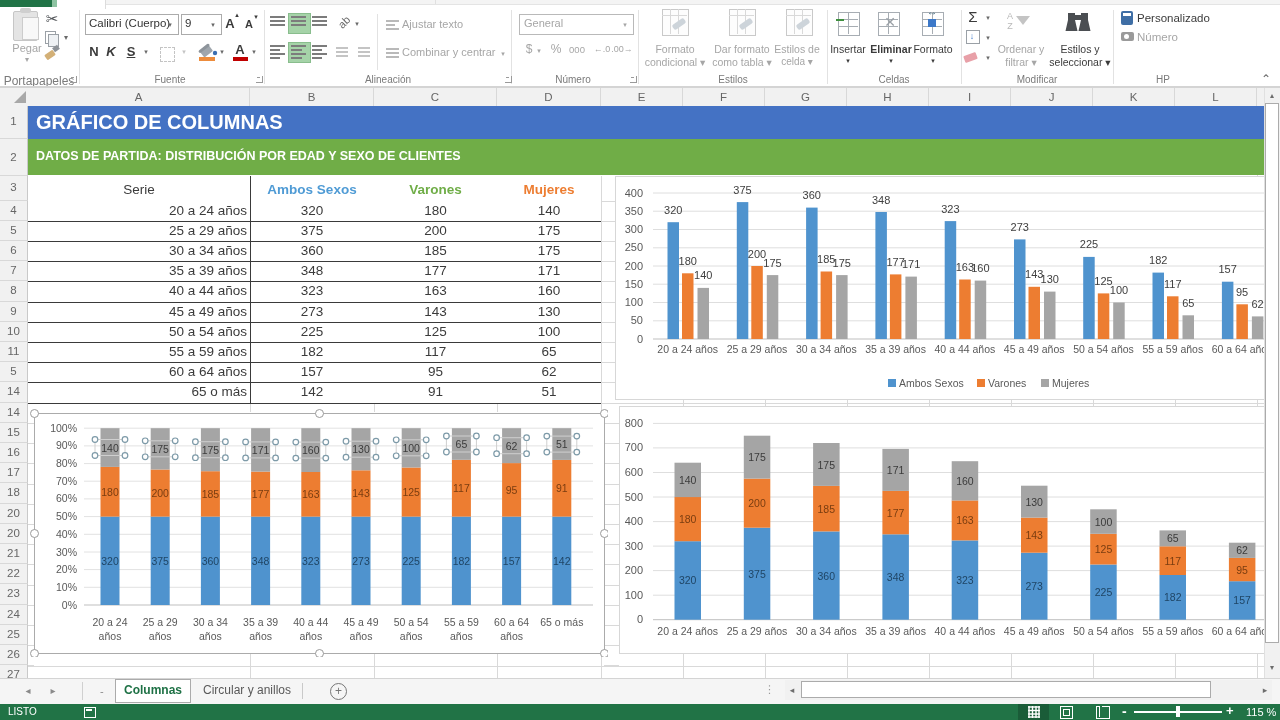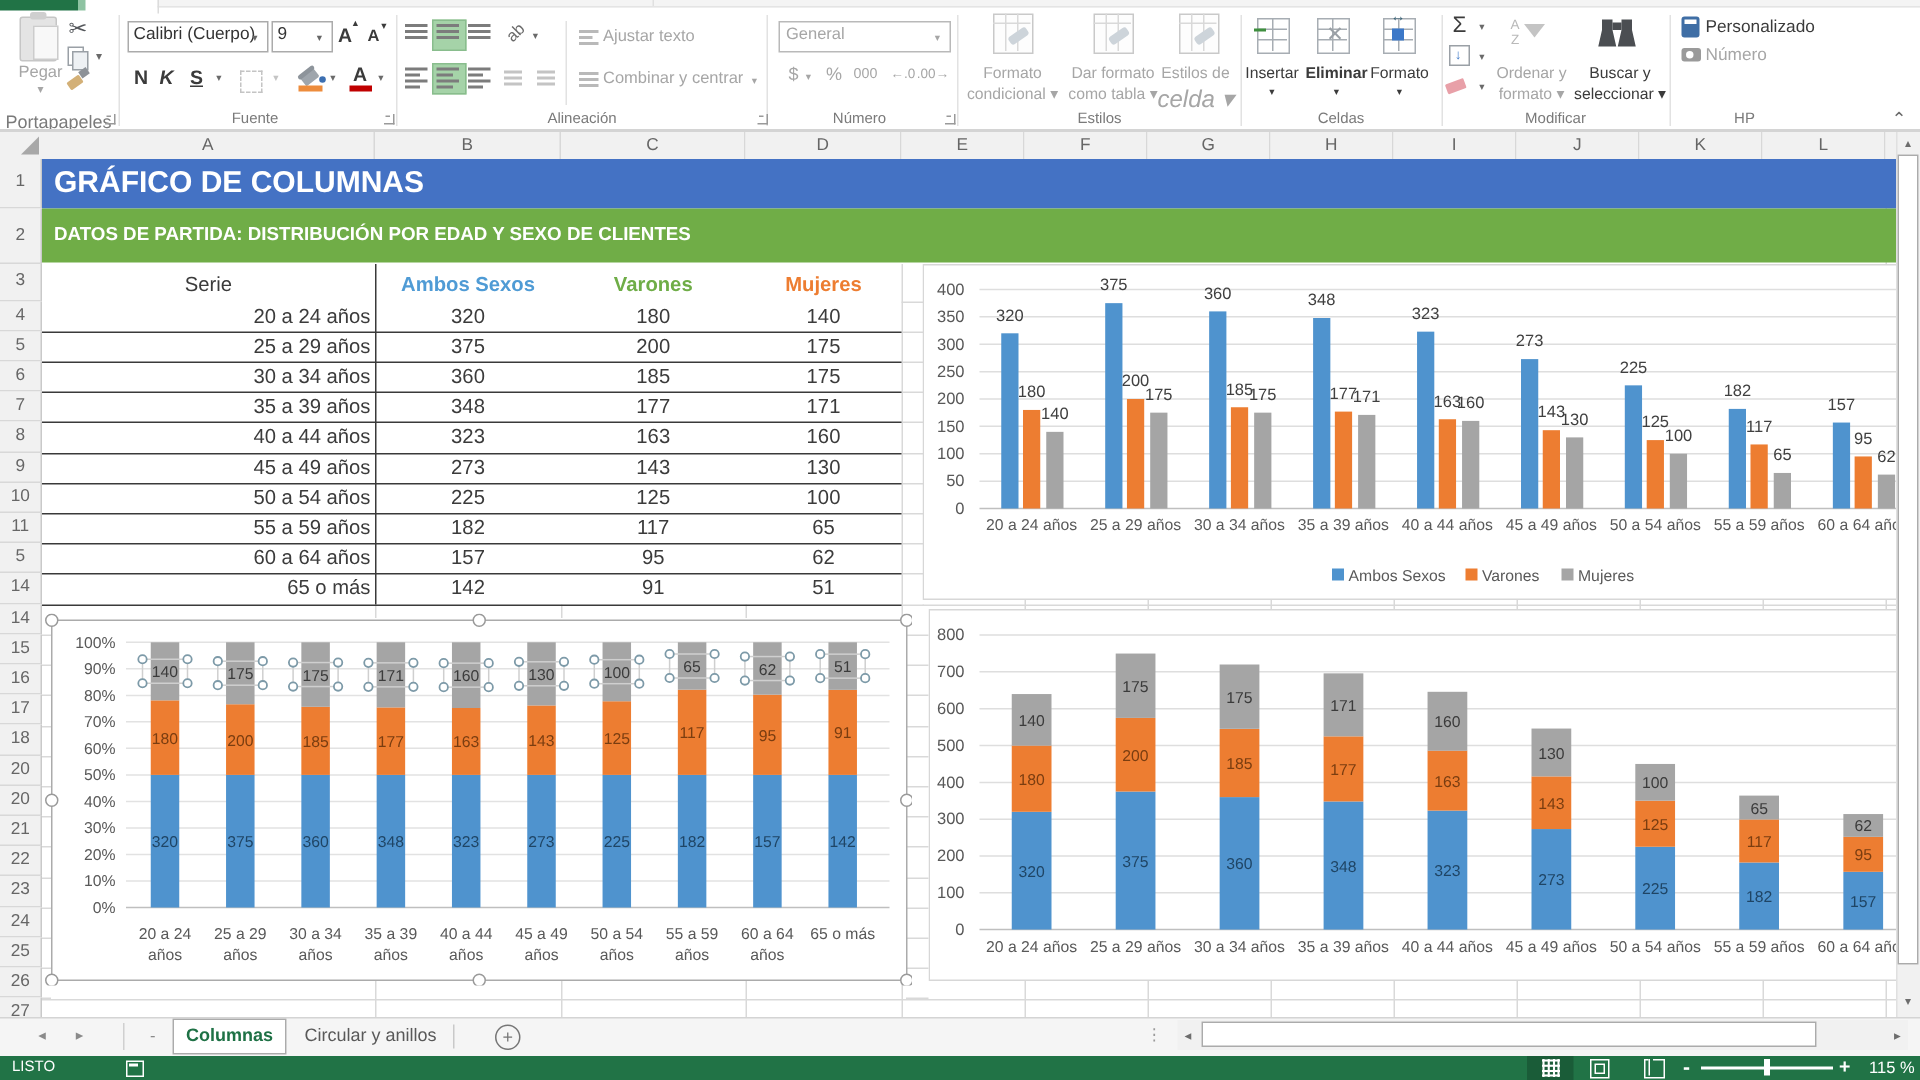--- a/index.html
+++ b/index.html
@@ -141,21 +141,21 @@
 <div style="position:absolute;left:786px;top:9px;width:25px;height:25px;background:#fdfdfd;border:1px solid #c9c9c9;"></div>
 <div style="position:absolute;left:786px;top:15px;width:25px;height:1px;background:#d9d9d9;"></div>
 <div style="position:absolute;left:794px;top:9px;width:1px;height:25px;background:#d9d9d9;"></div>
 <div style="position:absolute;left:802px;top:9px;width:1px;height:25px;background:#d9d9d9;"></div>
 <div style="position:absolute;left:796px;top:21px;width:14px;height:6px;background:#cdd4da;transform:rotate(-35deg);border-radius:2px;"></div>
 <div style="position:absolute;left:675px;top:43px;font-size:10.5px;color:#a6a6a6;white-space:nowrap;transform:translateX(-50%);">Formato</div>
 <div style="position:absolute;left:675px;top:56px;font-size:10.5px;color:#a6a6a6;white-space:nowrap;transform:translateX(-50%);">condicional ▾</div>
 <div style="position:absolute;left:742px;top:43px;font-size:10.5px;color:#a6a6a6;white-space:nowrap;transform:translateX(-50%);">Dar formato</div>
 <div style="position:absolute;left:742px;top:56px;font-size:10.5px;color:#a6a6a6;white-space:nowrap;transform:translateX(-50%);">como tabla ▾</div>
 <div style="position:absolute;left:797px;top:43px;font-size:10.5px;color:#a6a6a6;white-space:nowrap;transform:translateX(-50%);">Estilos de</div>
-<div style="position:absolute;left:797px;top:56px;font-size:16px;color:#a6a6a6;white-space:nowrap;transform:translateX(-50%);font-style:italic;">celda ▾</div>
+<div style="position:absolute;left:797px;top:56px;font-size:10px;color:#a6a6a6;white-space:nowrap;transform:translateX(-50%);">celda ▾</div>
 <div style="position:absolute;left:838px;top:12px;width:20px;height:22px;border:1px solid #a7adb3;background:#fff;"></div>
 <div style="position:absolute;left:838px;top:19px;width:20px;height:1px;background:#a7adb3;"></div>
 <div style="position:absolute;left:838px;top:26px;width:20px;height:1px;background:#a7adb3;"></div>
 <div style="position:absolute;left:848px;top:12px;width:1px;height:22px;background:#a7adb3;"></div>
 <div style="position:absolute;left:836px;top:19px;width:8px;height:2px;background:#3f8f3f;"></div>
 <div style="position:absolute;left:878px;top:12px;width:20px;height:22px;border:1px solid #a7adb3;background:#fff;"></div>
 <div style="position:absolute;left:878px;top:19px;width:20px;height:1px;background:#a7adb3;"></div>
 <div style="position:absolute;left:878px;top:26px;width:20px;height:1px;background:#a7adb3;"></div>
 <div style="position:absolute;left:888px;top:12px;width:1px;height:22px;background:#a7adb3;"></div>
 <div style="position:absolute;left:890px;top:14px;font-size:14px;color:#9aa0a6;white-space:nowrap;transform:translateX(-50%);">✕</div>
@@ -175,27 +175,27 @@
 <div style="position:absolute;left:988px;top:14px;font-size:7px;color:#6a6a6a;white-space:nowrap;transform:translateX(-50%);">▾</div>
 <div style="position:absolute;left:966px;top:30px;width:12px;height:12px;border:1px solid #9aa0a6;"></div>
 <div style="position:absolute;left:972px;top:31px;font-size:9px;color:#3c78c8;white-space:nowrap;transform:translateX(-50%);">↓</div>
 <div style="position:absolute;left:988px;top:34px;font-size:7px;color:#6a6a6a;white-space:nowrap;transform:translateX(-50%);">▾</div>
 <div style="position:absolute;left:964px;top:54px;width:13px;height:7px;background:#e8a0a8;transform:rotate(-20deg);border-radius:1px;"></div>
 <div style="position:absolute;left:988px;top:54px;font-size:7px;color:#6a6a6a;white-space:nowrap;transform:translateX(-50%);">▾</div>
 <div style="position:absolute;left:1010px;top:11px;font-size:9px;color:#b9b9b9;white-space:nowrap;transform:translateX(-50%);">A</div>
 <div style="position:absolute;left:1010px;top:21px;font-size:9px;color:#b9b9b9;white-space:nowrap;transform:translateX(-50%);">Z</div>
 <div style="position:absolute;left:1016px;top:16px;width:0;height:0;border-left:7px solid transparent;border-right:7px solid transparent;border-top:9px solid #c4c4c4;"></div>
 <div style="position:absolute;left:1021px;top:43px;font-size:10.5px;color:#a6a6a6;white-space:nowrap;transform:translateX(-50%);text-align:right;">Ordenar y</div>
-<div style="position:absolute;left:1021px;top:56px;font-size:10.5px;color:#a6a6a6;white-space:nowrap;transform:translateX(-50%);">formato ▾</div>
+<div style="position:absolute;left:1021px;top:56px;font-size:10.5px;color:#a6a6a6;white-space:nowrap;transform:translateX(-50%);">filtrar ▾</div>
 <svg width="28" height="26" style="position:absolute;left:1064px;top:11px;">
     <path d="M4 2 h7 v7 l2.5 11 h-12 l2.5 -11 z" fill="#4b4e52"></path>
     <path d="M17 2 h7 v7 l2.5 11 h-12 l2.5 -11 z" fill="#4b4e52"></path>
     <rect x="11" y="4" width="6" height="5" fill="#4b4e52"></rect>
   </svg>
-<div style="position:absolute;left:1080px;top:43px;font-size:10.5px;color:#3b3b3b;white-space:nowrap;transform:translateX(-50%);">Buscar y</div>
+<div style="position:absolute;left:1080px;top:43px;font-size:10.5px;color:#3b3b3b;white-space:nowrap;transform:translateX(-50%);">Estilos y</div>
 <div style="position:absolute;left:1080px;top:56px;font-size:10.5px;color:#3b3b3b;white-space:nowrap;transform:translateX(-50%);">seleccionar ▾</div>
 <div style="position:absolute;left:1121px;top:11px;width:12px;height:14px;background:#3f6ea5;border-radius:2px;"></div>
 <div style="position:absolute;left:1123px;top:13px;width:8px;height:3px;background:#fff;"></div>
 <div style="position:absolute;left:1137px;top:12px;font-size:11.5px;color:#3b3b3b;white-space:nowrap;">Personalizado</div>
 <div style="position:absolute;left:1121px;top:32px;width:13px;height:9px;background:#9a9a9a;border-radius:2px;"></div>
 <div style="position:absolute;left:1124px;top:34px;width:5px;height:5px;background:#fff;border-radius:50%;"></div>
 <div style="position:absolute;left:1137px;top:31px;font-size:11.5px;color:#a6a6a6;white-space:nowrap;">Número</div>
 <div style="position:absolute;left:1266px;top:72px;font-size:12px;color:#6a6a6a;white-space:nowrap;transform:translateX(-50%);">⌃</div>
 <div style="position:absolute;left:0;top:86px;width:1280px;height:2px;background:#d4d4d4;"></div>
 

